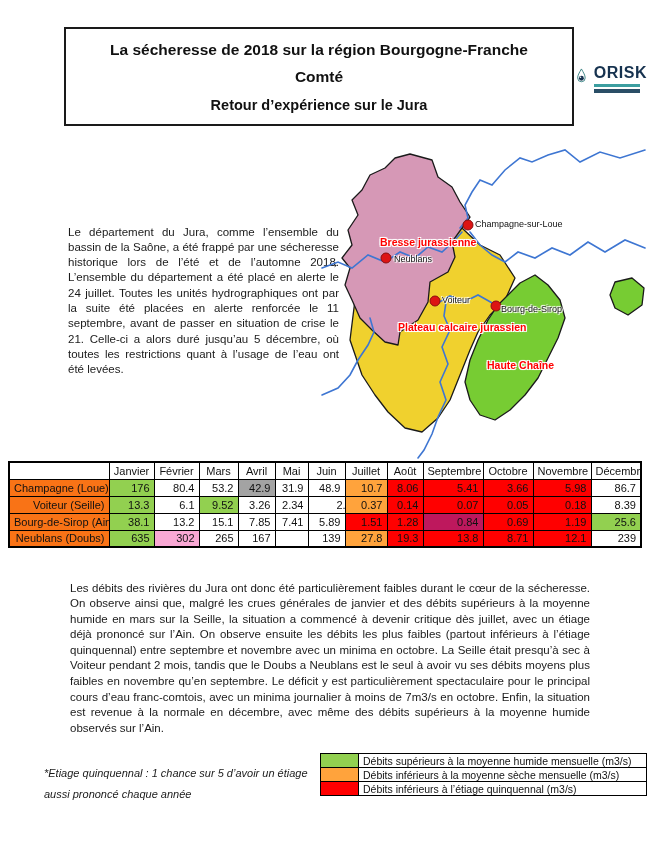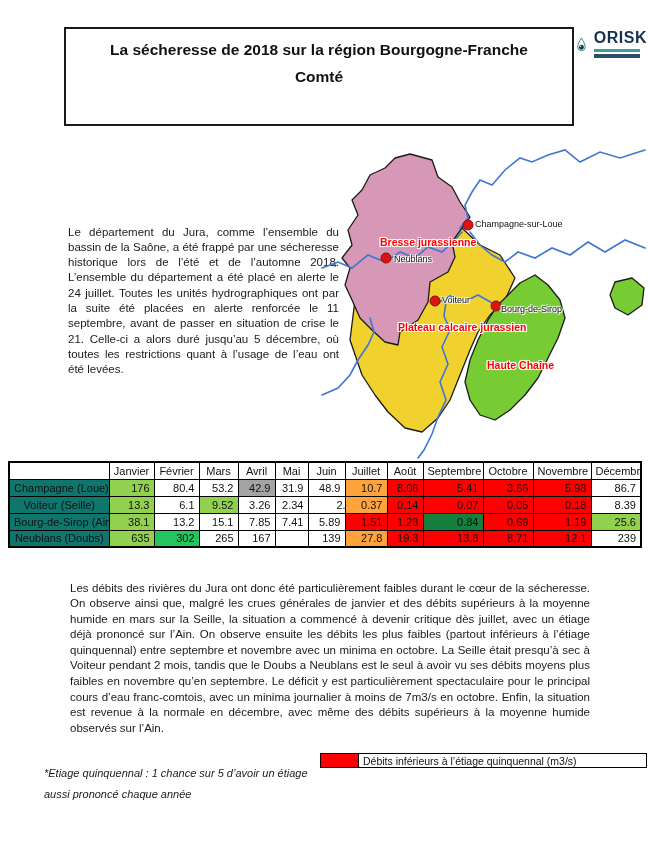--- a/index.html
+++ b/index.html
@@ -7,21 +7,21 @@
   .page{position:relative;width:648px;height:850px;background:#fff;overflow:hidden;}
 
   
   .title-box{position:absolute;left:64px;top:27px;width:510px;height:99px;border:2px solid #1a1a1a;
     box-sizing:border-box;display:flex;flex-direction:column;align-items:center;justify-content:space-between;
     padding:7px 14px 11px;text-align:center;}
   .title-main{font-size:15.5px;font-weight:bold;line-height:1.75;max-width:462px;margin:0;}
   .title-sub{font-size:14.5px;font-weight:bold;margin:0;}
 
   
-  .logo{position:absolute;left:577px;top:28px;width:70px;height:48px;display:flex;align-items:flex-start;gap:8px;}
+  .logo{position:absolute;left:577px;top:45px;width:70px;height:48px;display:flex;align-items:flex-end;gap:8px;}
   .logo-text-col{display:flex;flex-direction:column;margin-top:2px;}
   .logo-name{font-size:16px;font-weight:bold;color:#16324F;letter-spacing:0.5px;line-height:1;}
   .logo-bar1{width:46px;height:3px;background:#3C9EA0;margin-top:3px;}
   .logo-bar2{width:46px;height:4px;background:#2A4E66;margin-top:2px;}
 
   
   .intro{position:absolute;left:68px;top:213px;width:271px;font-size:11.5px;line-height:15.3px;
     text-align:justify;color:#1a1a1a;}
   .map-arrow{position:absolute;left:326px;top:256px;font-size:13px;color:#222;}
 
@@ -32,21 +32,21 @@
     text-shadow:0 0 2px #fff,0 0 2px #fff,0 0 2px #fff,1px 1px 0 #fff,-1px -1px 0 #fff;}
   .map-region{position:absolute;font-size:10.5px;font-weight:bold;color:#ff0000;white-space:nowrap;
     text-shadow:0 0 2px #fff,0 0 2px #fff,1px 1px 0 #fff,-1px 1px 0 #fff,1px -1px 0 #fff,-1px -1px 0 #fff;}
 
   
   .data-table{position:absolute;left:8px;top:461px;width:632px;border-collapse:collapse;table-layout:fixed;
     font-size:11px;border:2px solid #000;}
   .data-table th,.data-table td{border:1px solid #000;height:17px;padding:1px 4px;box-sizing:border-box;
     overflow:hidden;white-space:nowrap;}
   .data-table th{font-weight:normal;text-align:center;background:#fff;}
-  .data-table td.rowlabel{text-align:center;background:#0f766e;}
+  .data-table td.rowlabel{text-align:right;background:#f97316;}
   .data-table td.num{text-align:right;}
 
   
   .analysis{position:absolute;left:70px;top:569px;width:520px;font-size:11.5px;line-height:15.6px;
     text-align:justify;color:#1a1a1a;}
 
   
   .footnote{position:absolute;left:44px;top:752px;width:270px;font-style:italic;font-size:11px;
     line-height:21px;color:#1a1a1a;}
 
@@ -56,20 +56,21 @@
   .legend td.swatch{width:38px;padding:0;}
   .legend td.legend-label{background:#fff;}
 </style>
 </head>
 <body>
 
 <div class="page">
 
   <div class="title-box">
     <p class="title-main">La sécheresse de 2018 sur la région Bourgogne-Franche Comté</p>
+    <p class="title-sub">Retour d’expérience sur le Jura</p>
   </div>
 
   <div class="logo">
     <svg width="20" height="34" viewBox="0 0 20 34">
       <path d="M10,1 C5,10 1.5,15 1.5,21.5 a8.5,8.5 0 0 0 17,0 C18.5,15 15,10 10,1 Z" fill="#ffffff" stroke="#2C7A7B" stroke-width="2"></path>
       <circle cx="10" cy="22" r="5.5" fill="#16324F"></circle>
       <circle cx="8" cy="20" r="1.6" fill="#ffffff"></circle>
     </svg>
     <div class="logo-text-col">
       <span class="logo-name">ORISK</span>
@@ -180,29 +181,29 @@
         <tr>
           <td class="rowlabel">Bourg-de-Sirop (Ain)</td>
           <td class="num" style="background: rgb(146, 208, 80);">38.1</td>
           <td class="num" style="background: rgb(255, 255, 255);">13.2</td>
           <td class="num" style="background: rgb(255, 255, 255);">15.1</td>
           <td class="num" style="background: rgb(255, 255, 255);">7.85</td>
           <td class="num" style="background: rgb(255, 255, 255); margin-left: 33px;">7.41</td>
           <td class="num" style="background: rgb(255, 255, 255);">5.89</td>
           <td class="num" style="background: rgb(255, 0, 0);">1.51</td>
           <td class="num" style="background: rgb(255, 0, 0);">1.28</td>
-          <td class="num" style="background: #15803d;">0.84</td>
+          <td class="num" style="background: #be185d;">0.84</td>
           <td class="num" style="background: rgb(255, 0, 0);">0.69</td>
           <td class="num" style="background: rgb(255, 0, 0);">1.19</td>
           <td class="num" style="background: rgb(146, 208, 80);">25.6</td>
         </tr>
         <tr>
           <td class="rowlabel">Neublans (Doubs)</td>
           <td class="num" style="background: rgb(146, 208, 80);">635</td>
-          <td class="num" style="background: #22c55e; margin-left: 14px;">302</td>
+          <td class="num" style="background: #f9a8d4; margin-left: 14px;">302</td>
           <td class="num" style="background: rgb(255, 255, 255);">265</td>
           <td class="num" style="background: rgb(255, 255, 255);">167</td>
           <td class="num" style="background: rgb(255, 255, 255); padding-left: 48px;">109</td>
           <td class="num" style="background: rgb(255, 255, 255);">139</td>
           <td class="num" style="background: rgb(255, 163, 60);">27.8</td>
           <td class="num" style="background: rgb(255, 0, 0);">19.3</td>
           <td class="num" style="background: rgb(255, 0, 0);">13.8</td>
           <td class="num" style="background: rgb(255, 0, 0);">8.71</td>
           <td class="num" style="background: rgb(255, 0, 0);">12.1</td>
           <td class="num" style="background: rgb(255, 255, 255);">239</td>
@@ -210,19 +211,27 @@
       </tbody>
   </table>
 
   <p class="analysis">Les débits des rivières du Jura ont donc été particulièrement faibles durant le cœur de la sécheresse. On observe ainsi que, malgré les crues générales de janvier et des débits supérieurs à la moyenne humide en mars sur la Seille, la situation a commencé à devenir critique dès juillet, avec un étiage déjà prononcé sur l’Ain. On observe ensuite les débits les plus faibles (partout inférieurs à l’étiage quinquennal) entre septembre et novembre avec un minima en octobre. La Seille était presqu’à sec à Voiteur pendant 2 mois, tandis que le Doubs a Neublans est le seul à avoir vu ses débits moyens plus faibles en novembre qu’en septembre. Le déficit y est particulièrement spectaculaire pour le principal cours d’eau franc-comtois, avec un minima journalier à moins de 7m3/s en octobre. Enfin, la situation est revenue à la normale en décembre, avec même des débits supérieurs à la moyenne humide observés sur l’Ain.</p>
 
   <p class="footnote">*Etiage quinquennal : 1 chance sur 5 d’avoir un étiage aussi prononcé chaque année</p>
 
   <table class="legend">
     <tbody>
         <tr>
+          <td class="swatch" style="background: rgb(146, 208, 80);"></td>
+          <td class="legend-label">Débits supérieurs à la moyenne humide mensuelle (m3/s)</td>
+        </tr>
+        <tr>
+          <td class="swatch" style="background: rgb(255, 163, 60);"></td>
+          <td class="legend-label">Débits inférieurs à la moyenne sèche mensuelle (m3/s)</td>
+        </tr>
+        <tr>
           <td class="swatch" style="background: rgb(255, 0, 0);"></td>
           <td class="legend-label">Débits inférieurs à l’étiage quinquennal (m3/s)</td>
         </tr>
       </tbody>
   </table>
 
 </div>
 
 </body></html>

